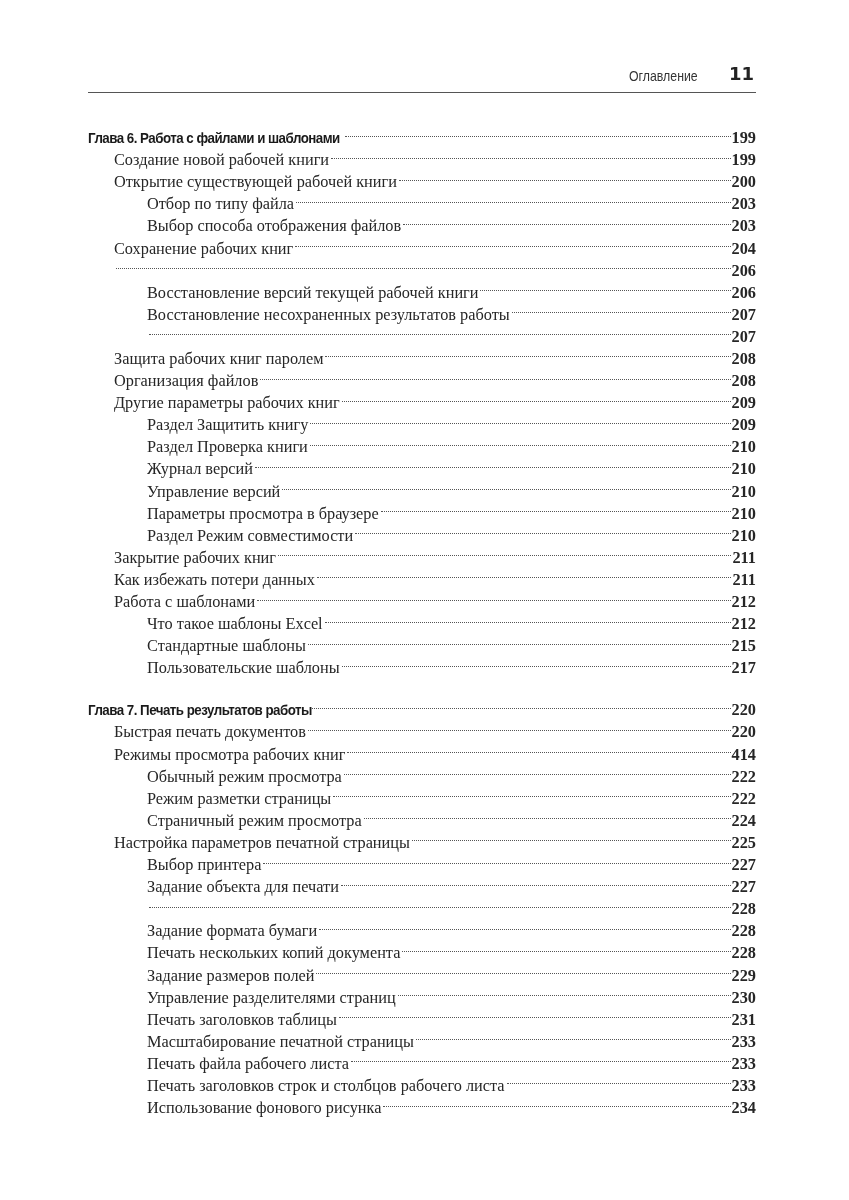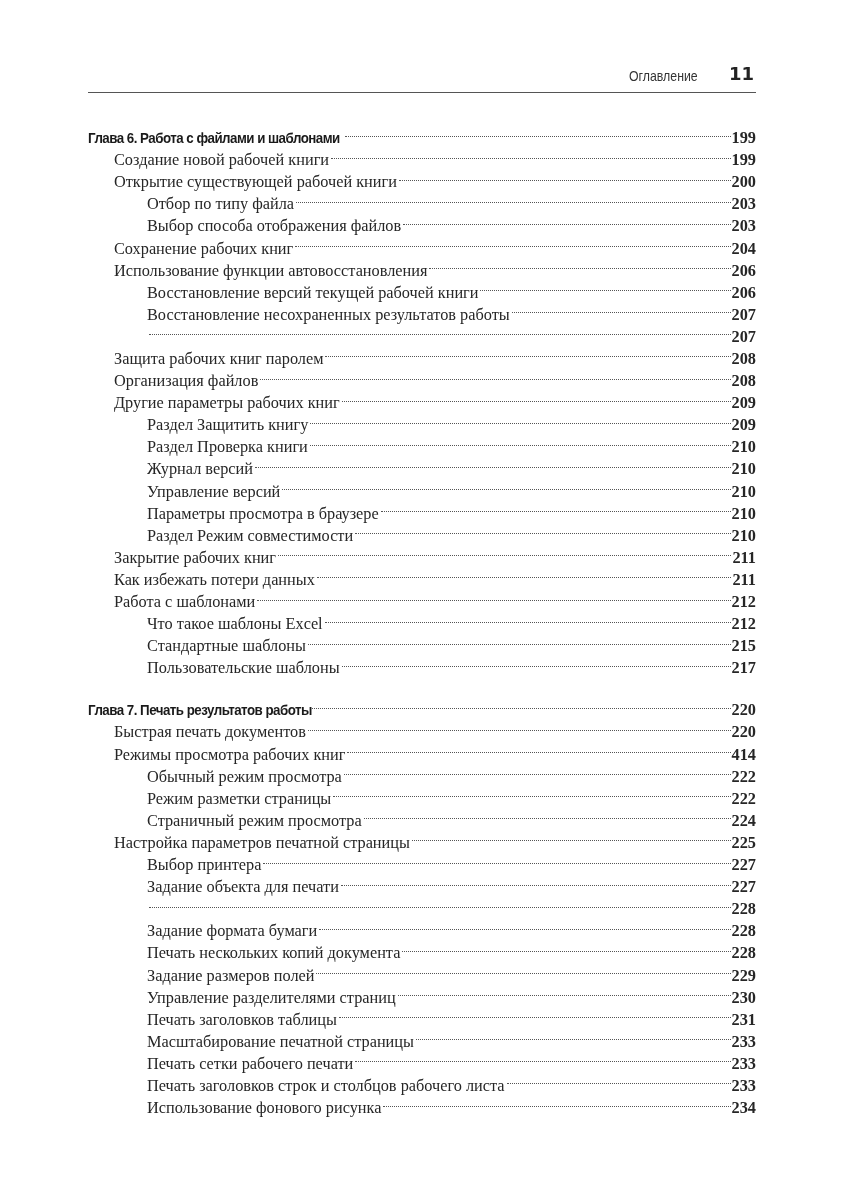--- a/index.html
+++ b/index.html
@@ -128,21 +128,20 @@
         <span class="title">Выбор способа отображения файлов</span>
         <span class="leader"></span>
         <span class="page">203</span>
       </div>
       <div class="row l1">
         <span class="title">Сохранение рабочих книг</span>
         <span class="leader"></span>
         <span class="page">204</span>
       </div>
       <div class="row l1">
-        <span class="title">Использование функции автовосстановления</span>
         <span class="leader"></span>
         <span class="page">206</span>
       </div>
       <div class="row l2">
         <span class="title">Восстановление версий текущей рабочей книги</span>
         <span class="leader"></span>
         <span class="page">206</span>
       </div>
       <div class="row l2">
         <span class="title">Восстановление несохраненных результатов работы</span>
@@ -303,21 +302,21 @@
         <span class="title">Печать заголовков таблицы</span>
         <span class="leader"></span>
         <span class="page">231</span>
       </div>
       <div class="row l2">
         <span class="title">Масштабирование печатной страницы</span>
         <span class="leader"></span>
         <span class="page">233</span>
       </div>
       <div class="row l2">
-        <span class="title">Печать сетки рабочего печати</span>
+        <span class="title">Печать файла рабочего листа</span>
         <span class="leader"></span>
         <span class="page">233</span>
       </div>
       <div class="row l2">
         <span class="title">Печать заголовков строк и столбцов рабочего листа</span>
         <span class="leader"></span>
         <span class="page">233</span>
       </div>
       <div class="row l2">
         <span class="title">Использование фонового рисунка</span>

